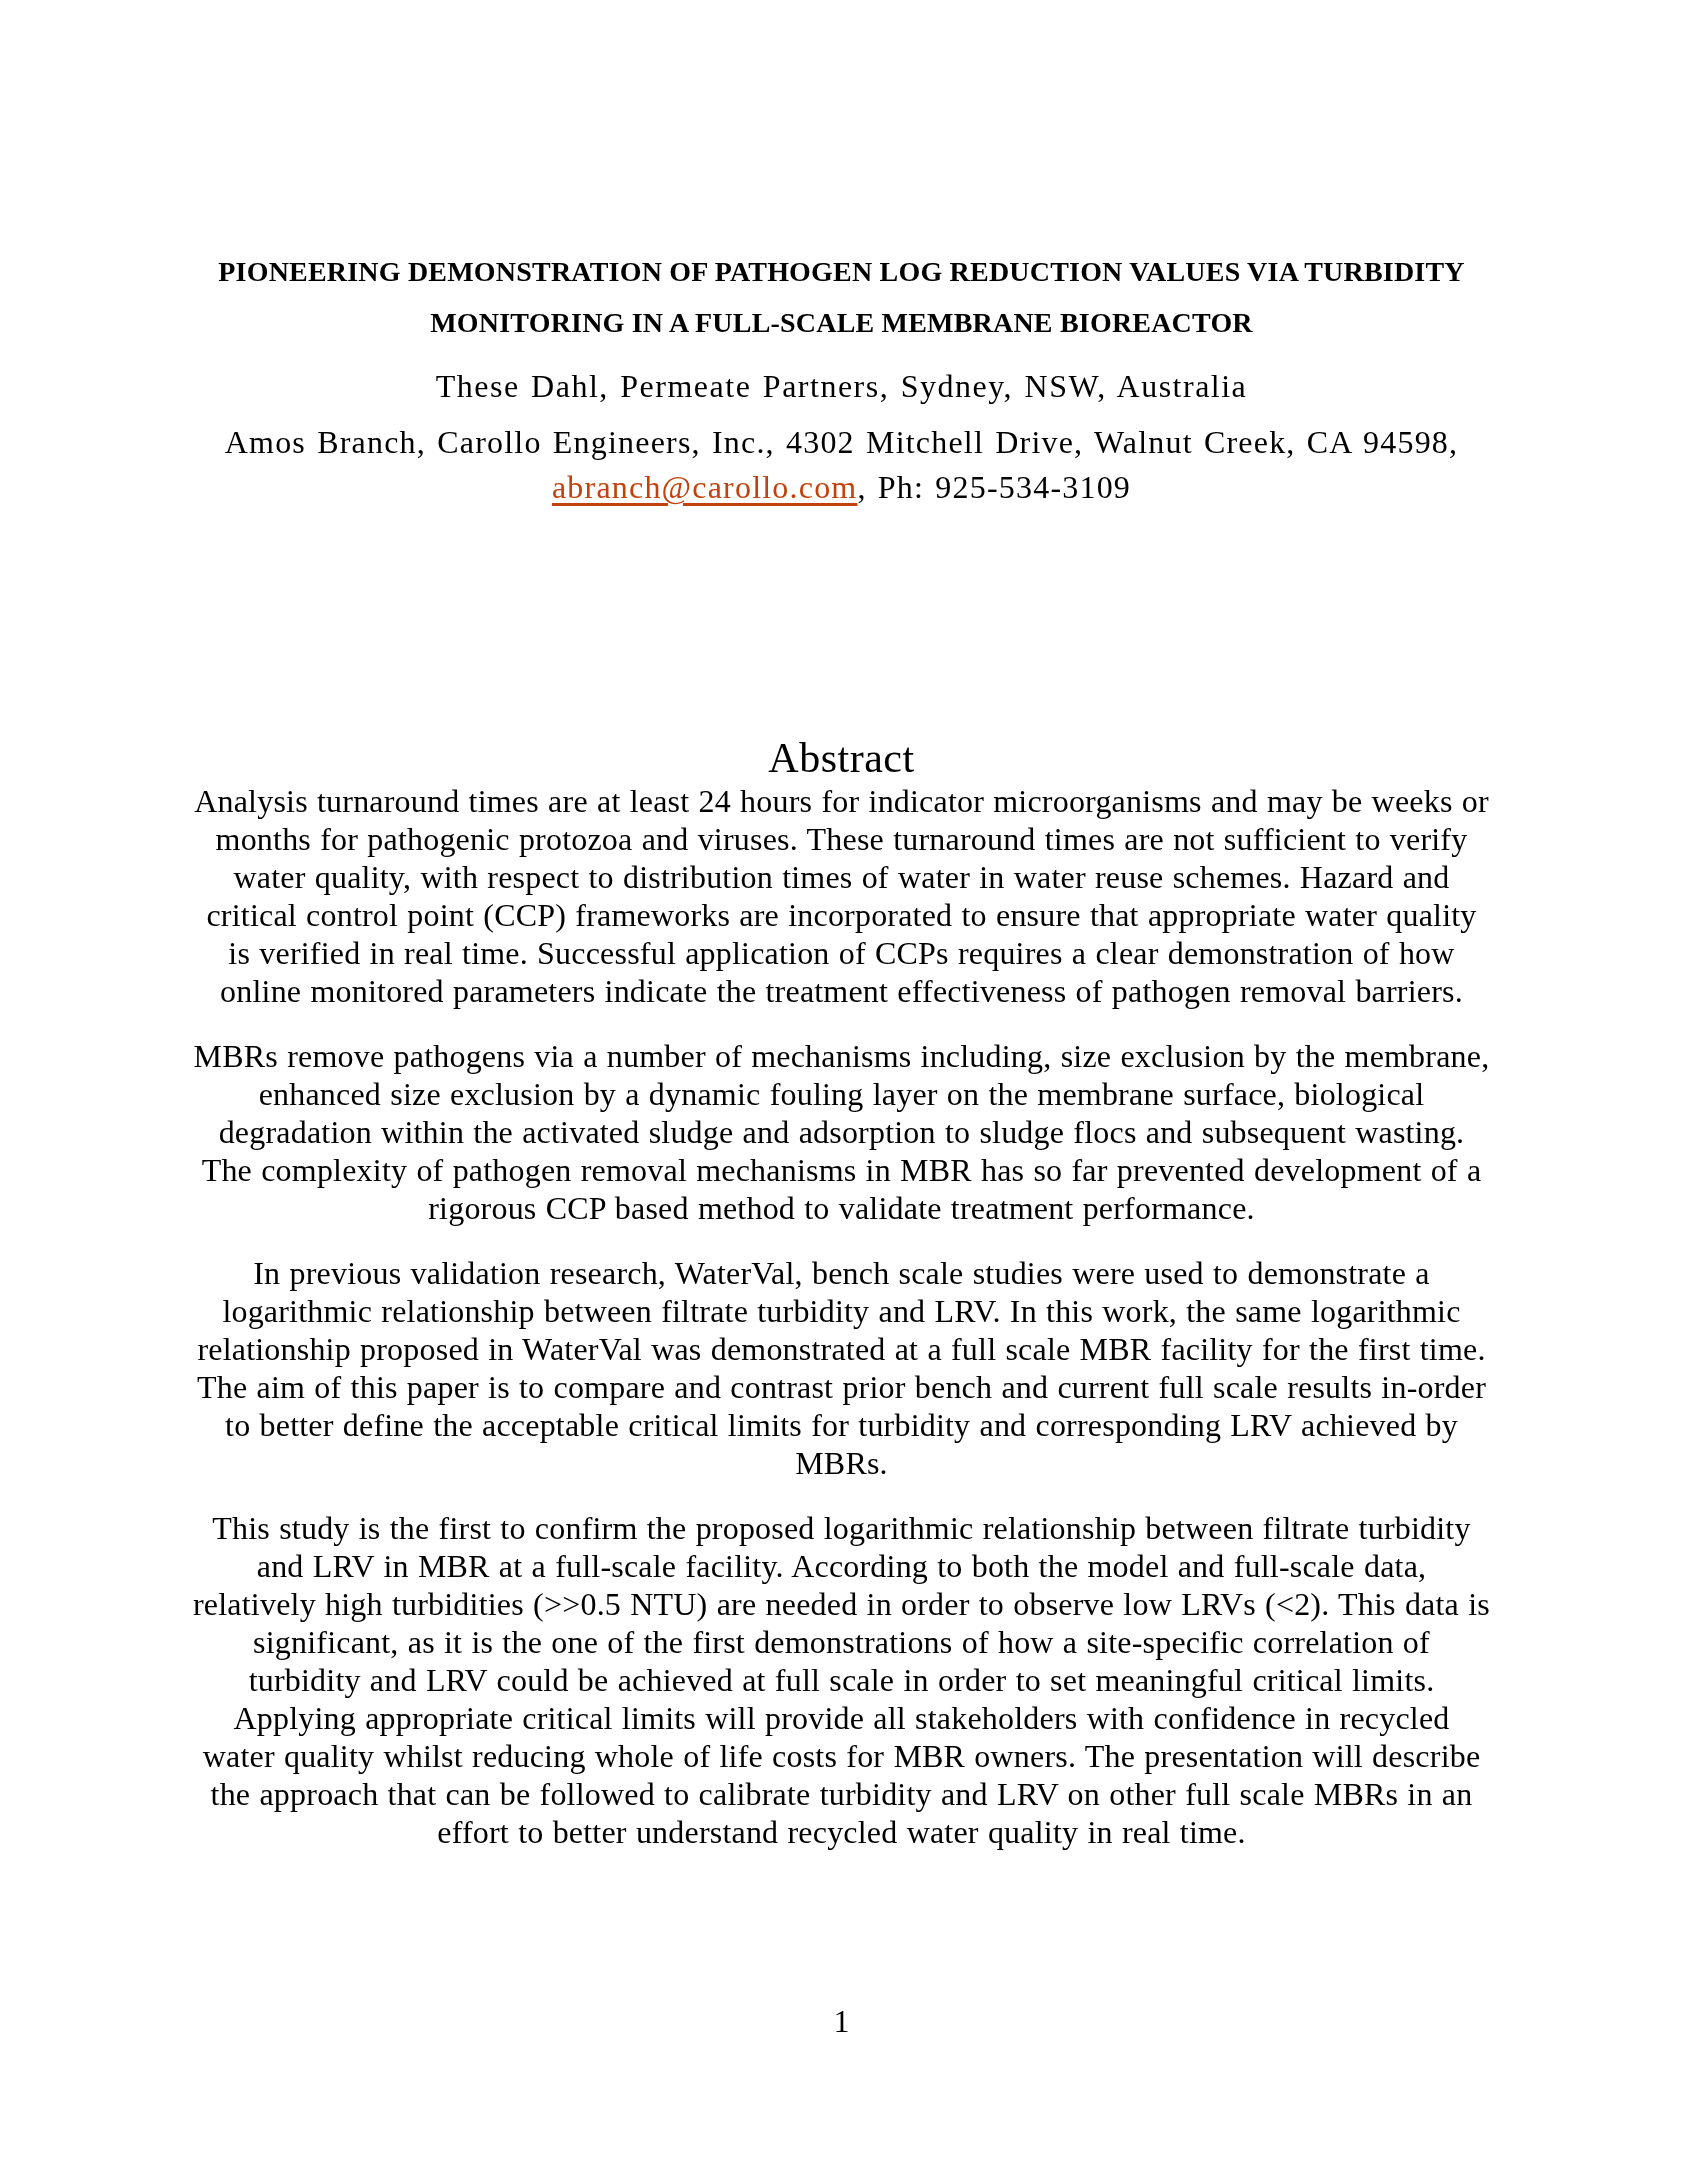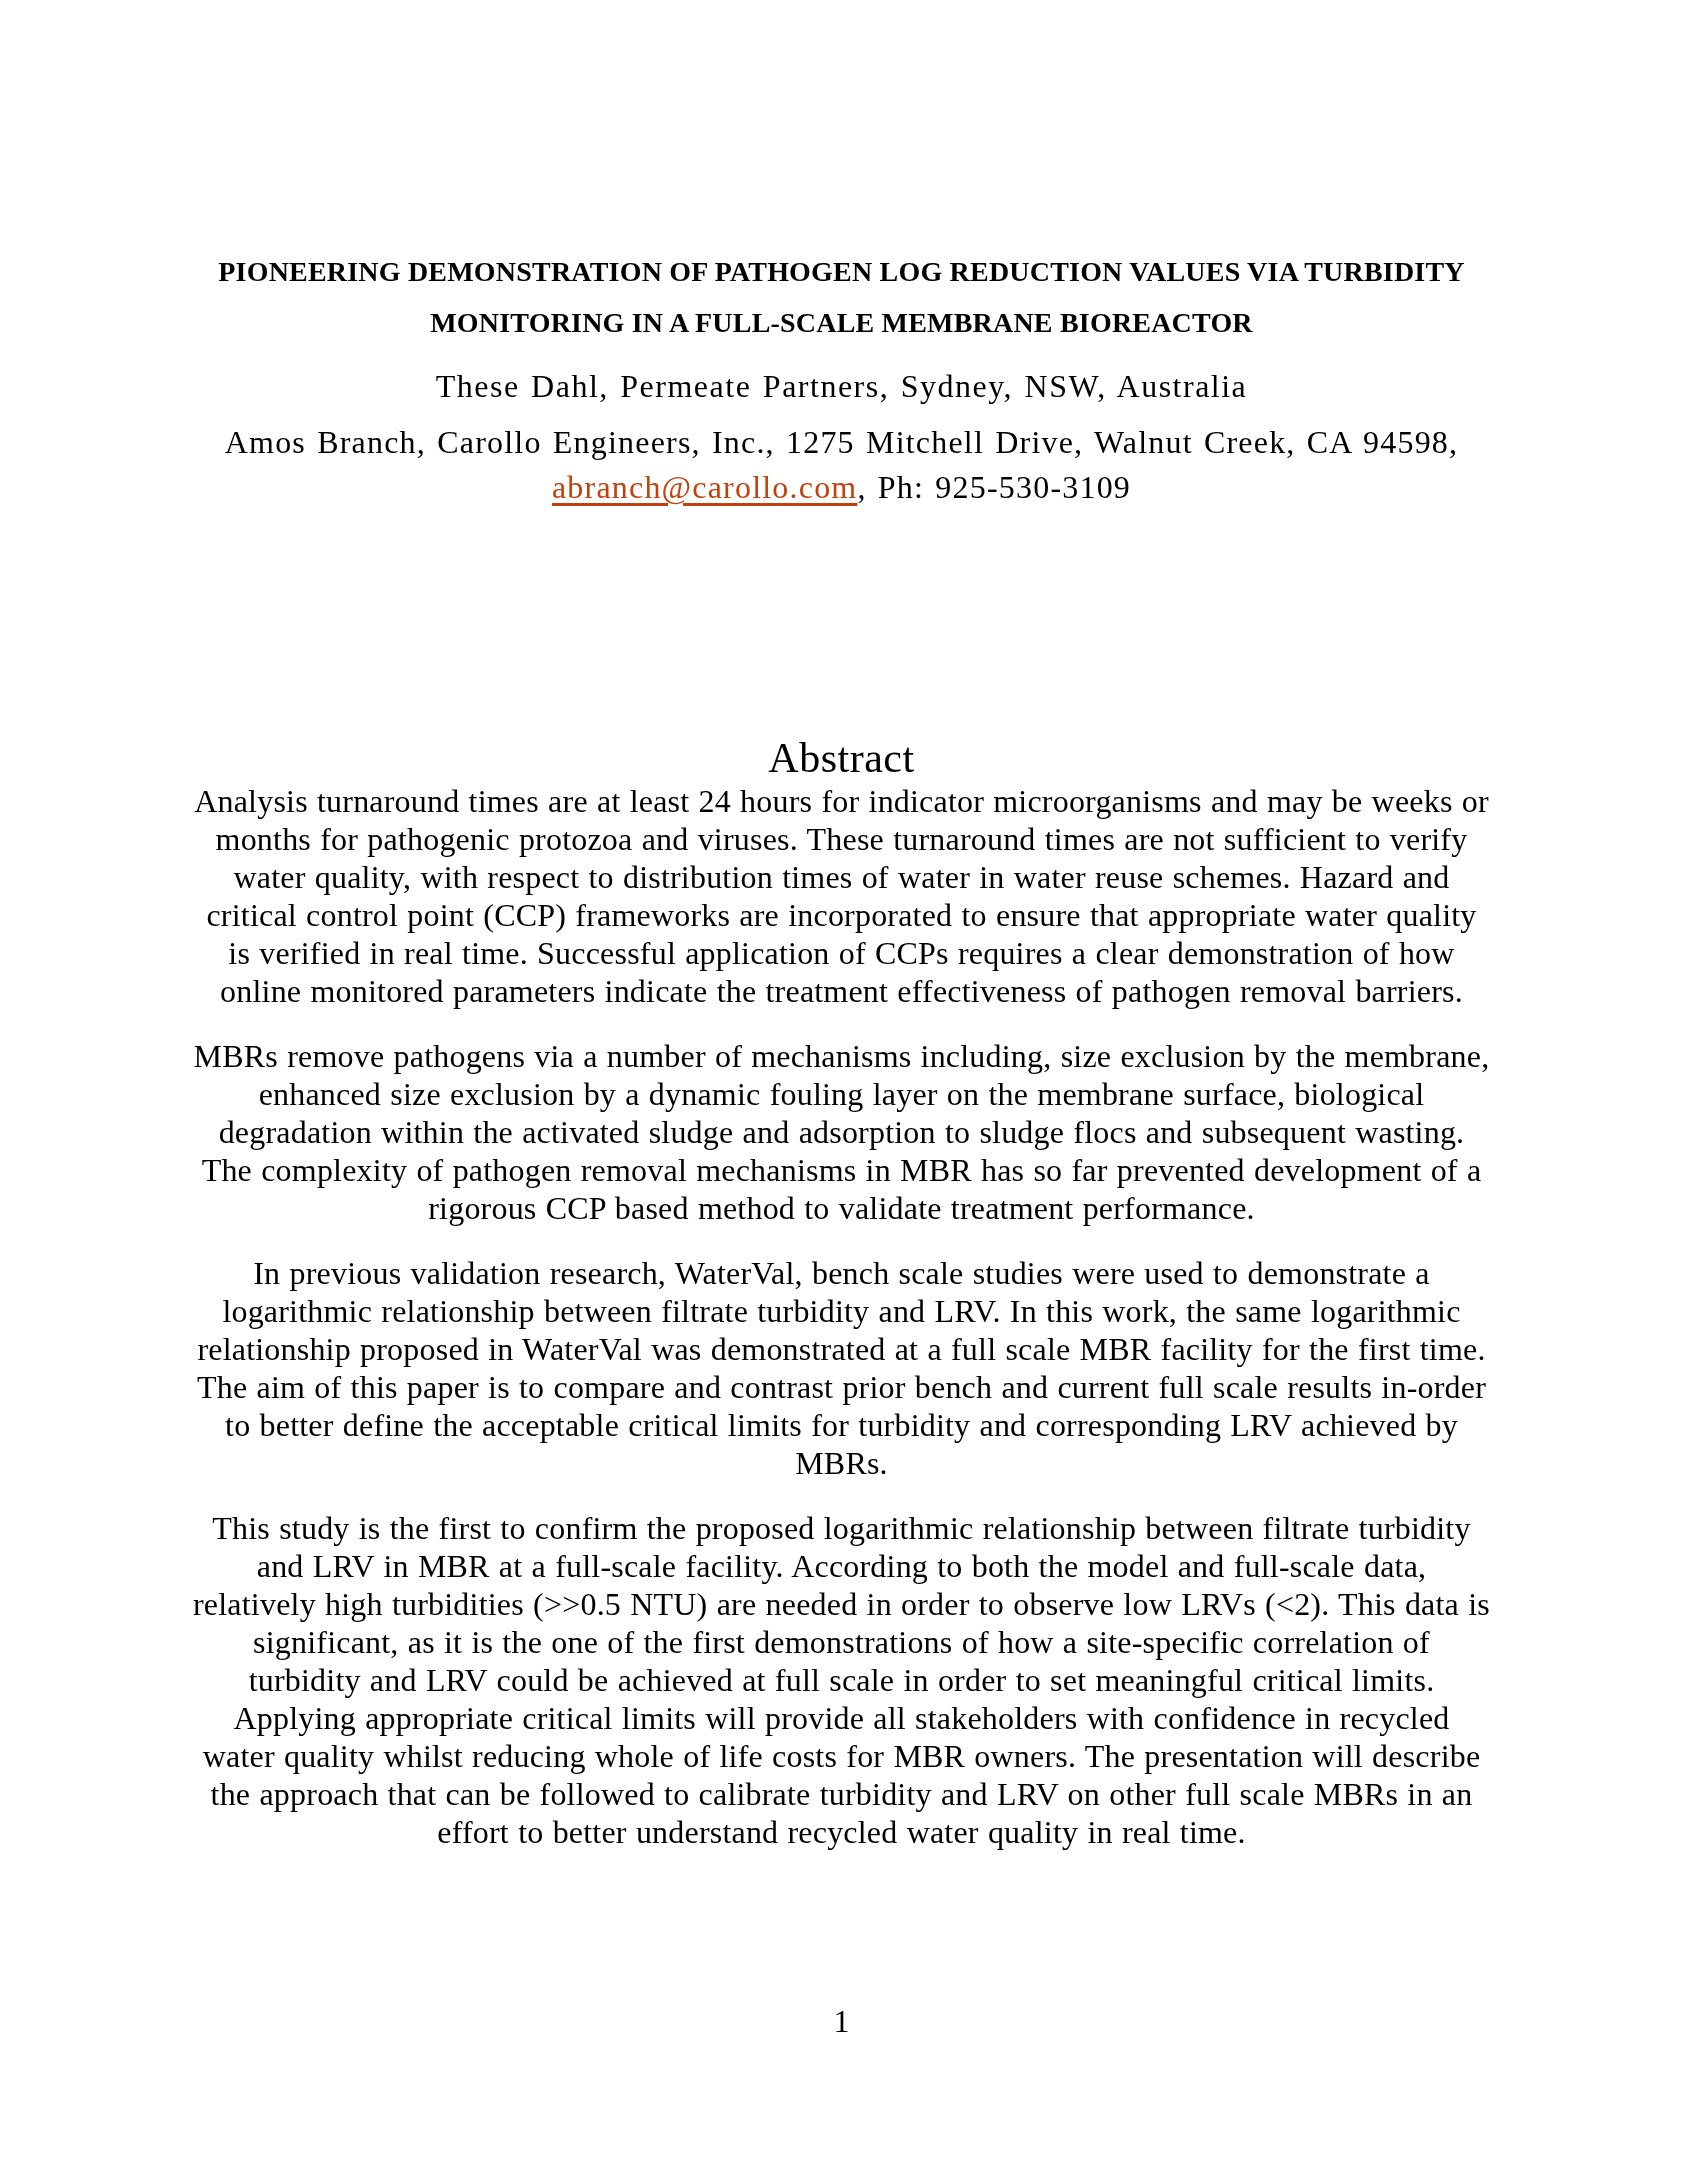--- a/index.html
+++ b/index.html
@@ -80,21 +80,21 @@
 </head>
 <body>
 
 <div class="page">
   <div class="content">
 
     <h1 class="paper-title">PIONEERING DEMONSTRATION OF PATHOGEN LOG REDUCTION VALUES VIA TURBIDITY MONITORING IN A FULL-SCALE MEMBRANE BIOREACTOR</h1>
 
     <p class="author-line-1">These Dahl, Permeate Partners, Sydney, NSW, Australia</p>
 
-    <p class="author-line-2"><span>Amos Branch, Carollo Engineers, Inc., 1275 Mitchell Drive, Walnut Creek, CA 94598, </span><a class="email-link" href="#">abranch@carollo.com</a><span>, Ph: 925-530-3109</span></p>
+    <p class="author-line-2"><span>Amos Branch, Carollo Engineers, Inc., 4302 Mitchell Drive, Walnut Creek, CA 94598, </span><a class="email-link" href="#">abranch@carollo.com</a><span>, Ph: 925-534-3109</span></p>
 
     <h2 class="abstract-heading">Abstract</h2>
 
     <div class="abstract-body">
       <p>Analysis turnaround times are at least 24 hours for indicator microorganisms and may be weeks or months for pathogenic protozoa and viruses. These turnaround times are not sufficient to verify water quality, with respect to distribution times of water in water reuse schemes. Hazard and critical control point (CCP) frameworks are incorporated to ensure that appropriate water quality is verified in real time. Successful application of CCPs requires a clear demonstration of how online monitored parameters indicate the treatment effectiveness of pathogen removal barriers.</p>
       <p>MBRs remove pathogens via a number of mechanisms including, size exclusion by the membrane, enhanced size exclusion by a dynamic fouling layer on the membrane surface, biological degradation within the activated sludge and adsorption to sludge flocs and subsequent wasting. The complexity of pathogen removal mechanisms in MBR has so far prevented development of a rigorous CCP based method to validate treatment performance.</p>
       <p>In previous validation research, WaterVal, bench scale studies were used to demonstrate a logarithmic relationship between filtrate turbidity and LRV. In this work, the same logarithmic relationship proposed in WaterVal was demonstrated at a full scale MBR facility for the first time. The aim of this paper is to compare and contrast prior bench and current full scale results in-order to better define the acceptable critical limits for turbidity and corresponding LRV achieved by MBRs.</p>
       <p>This study is the first to confirm the proposed logarithmic relationship between filtrate turbidity and LRV in MBR at a full-scale facility. According to both the model and full-scale data, relatively high turbidities (&gt;&gt;0.5 NTU) are needed in order to observe low LRVs (&lt;2). This data is significant, as it is the one of the first demonstrations of how a site-specific correlation of turbidity and LRV could be achieved at full scale in order to set meaningful critical limits. Applying appropriate critical limits will provide all stakeholders with confidence in recycled water quality whilst reducing whole of life costs for MBR owners. The presentation will describe the approach that can be followed to calibrate turbidity and LRV on other full scale MBRs in an effort to better understand recycled water quality in real time.</p>
     </div>
 

